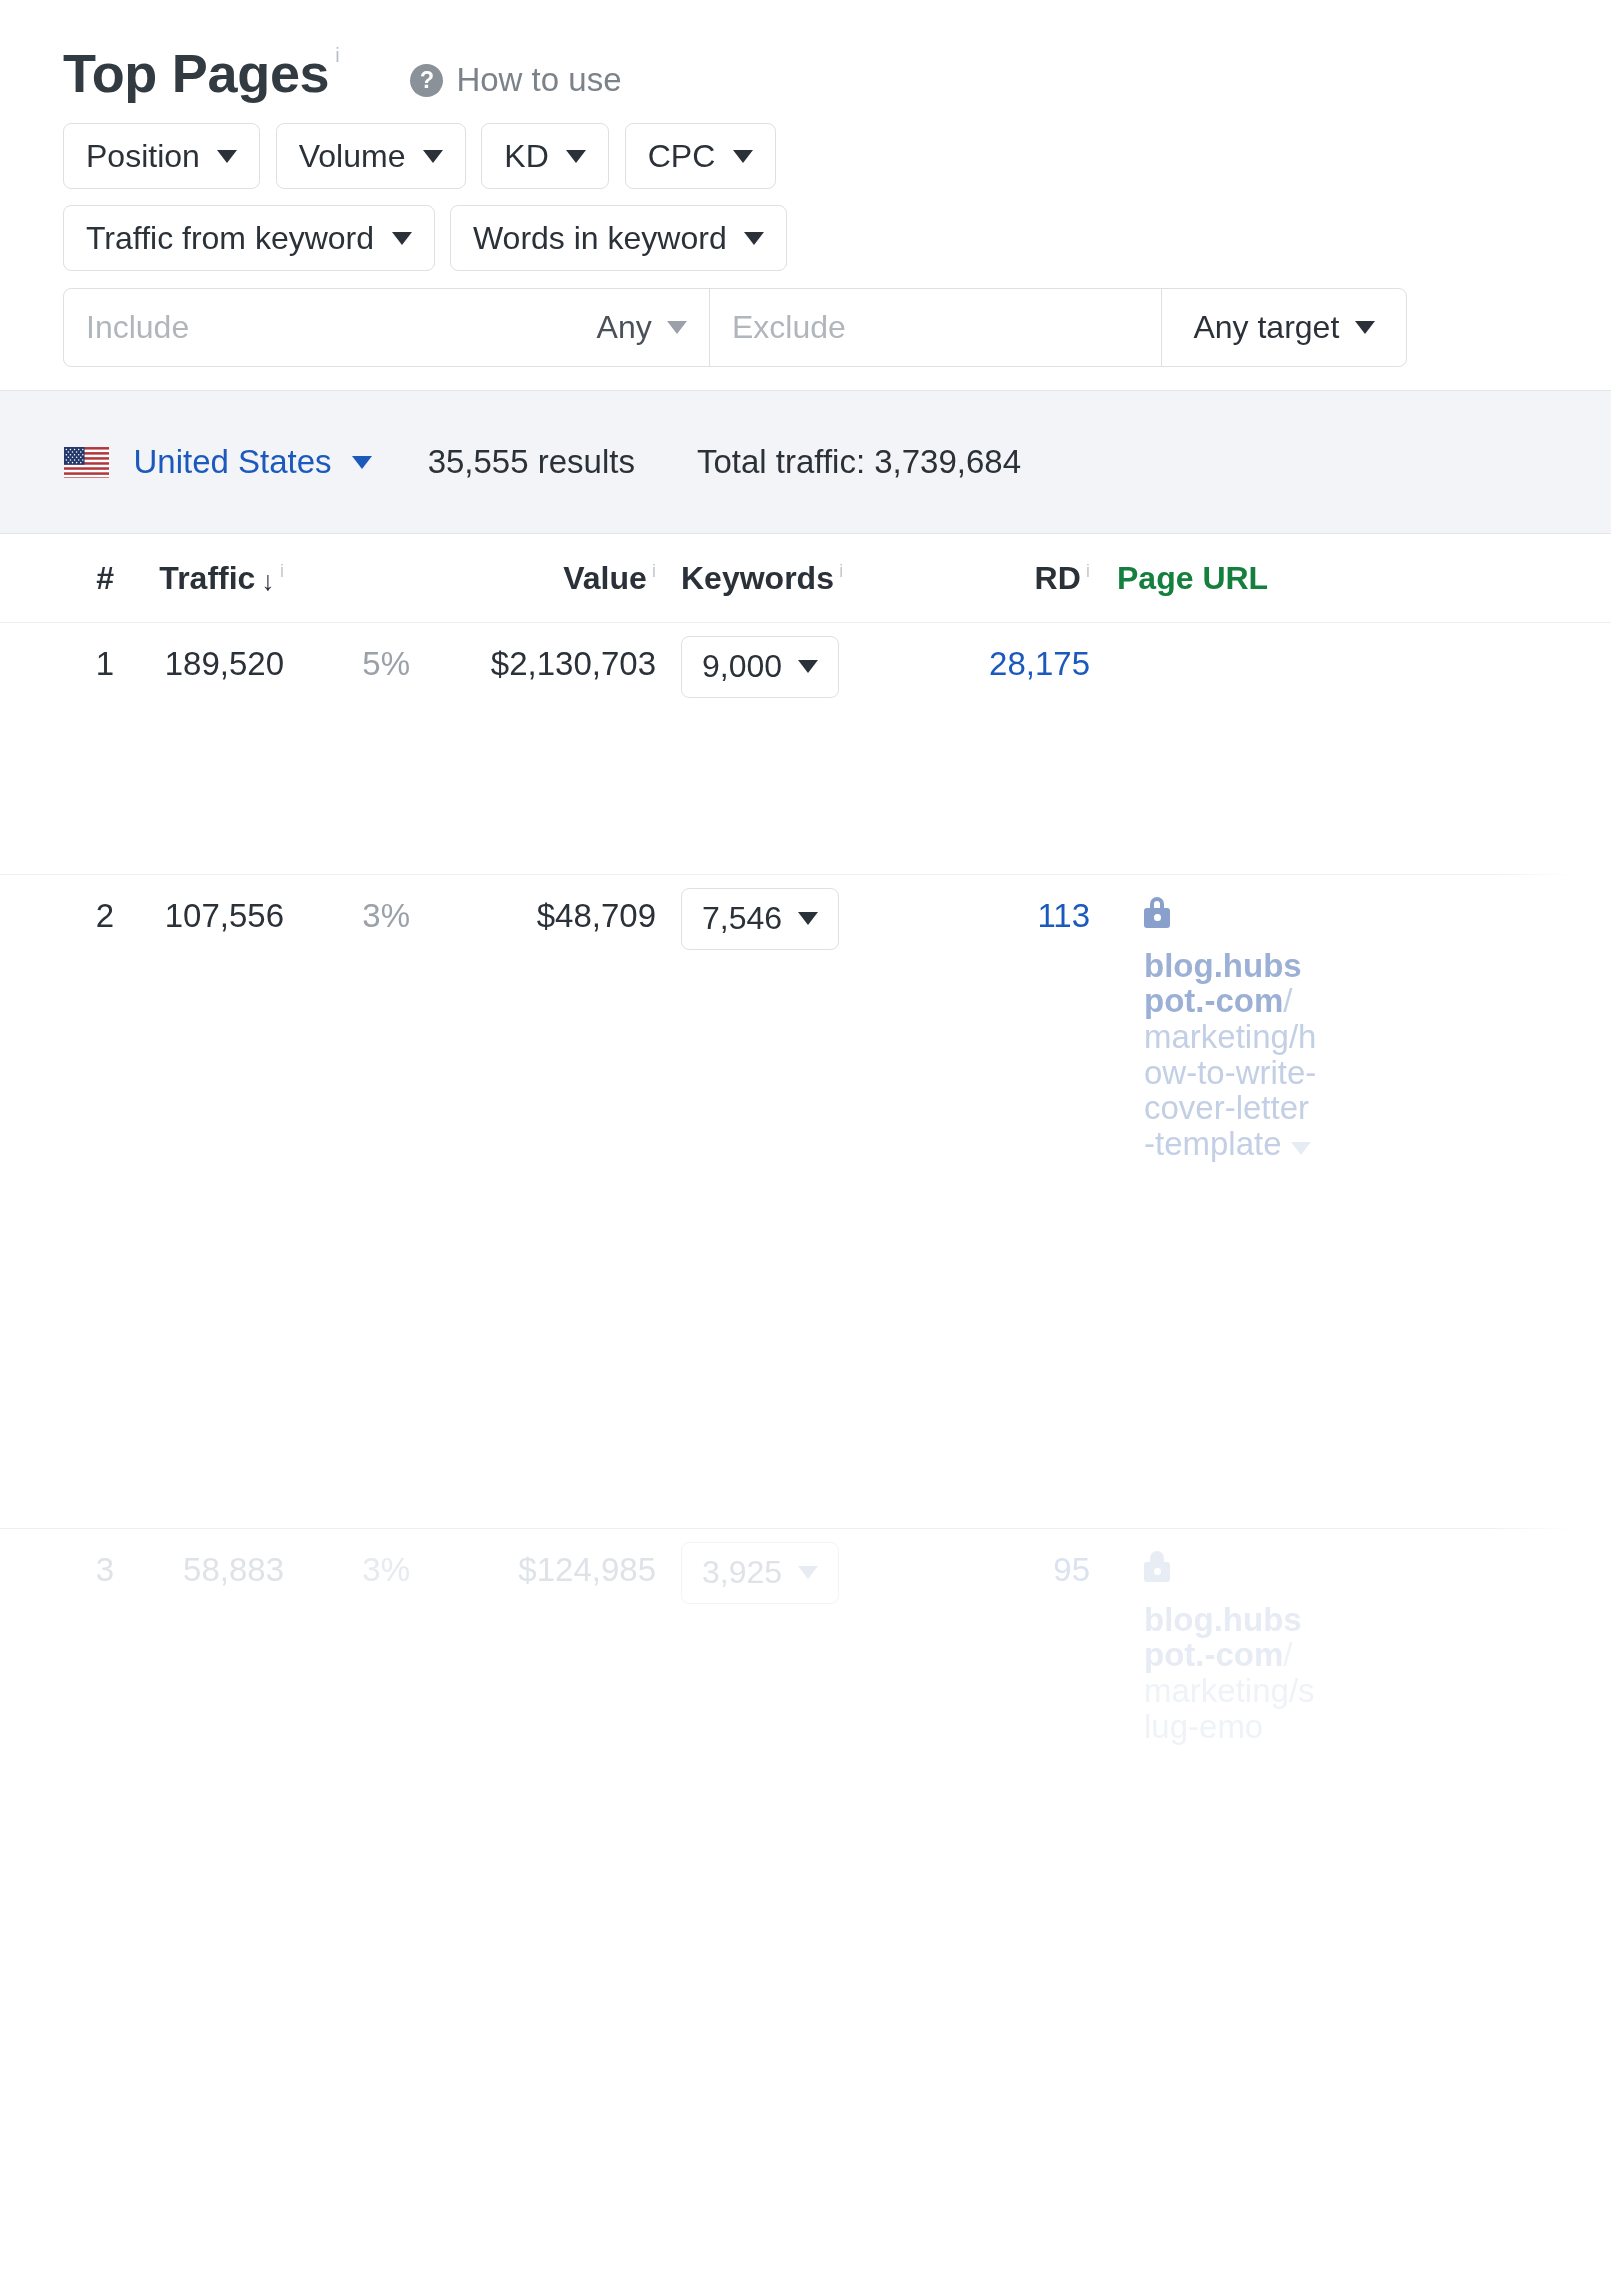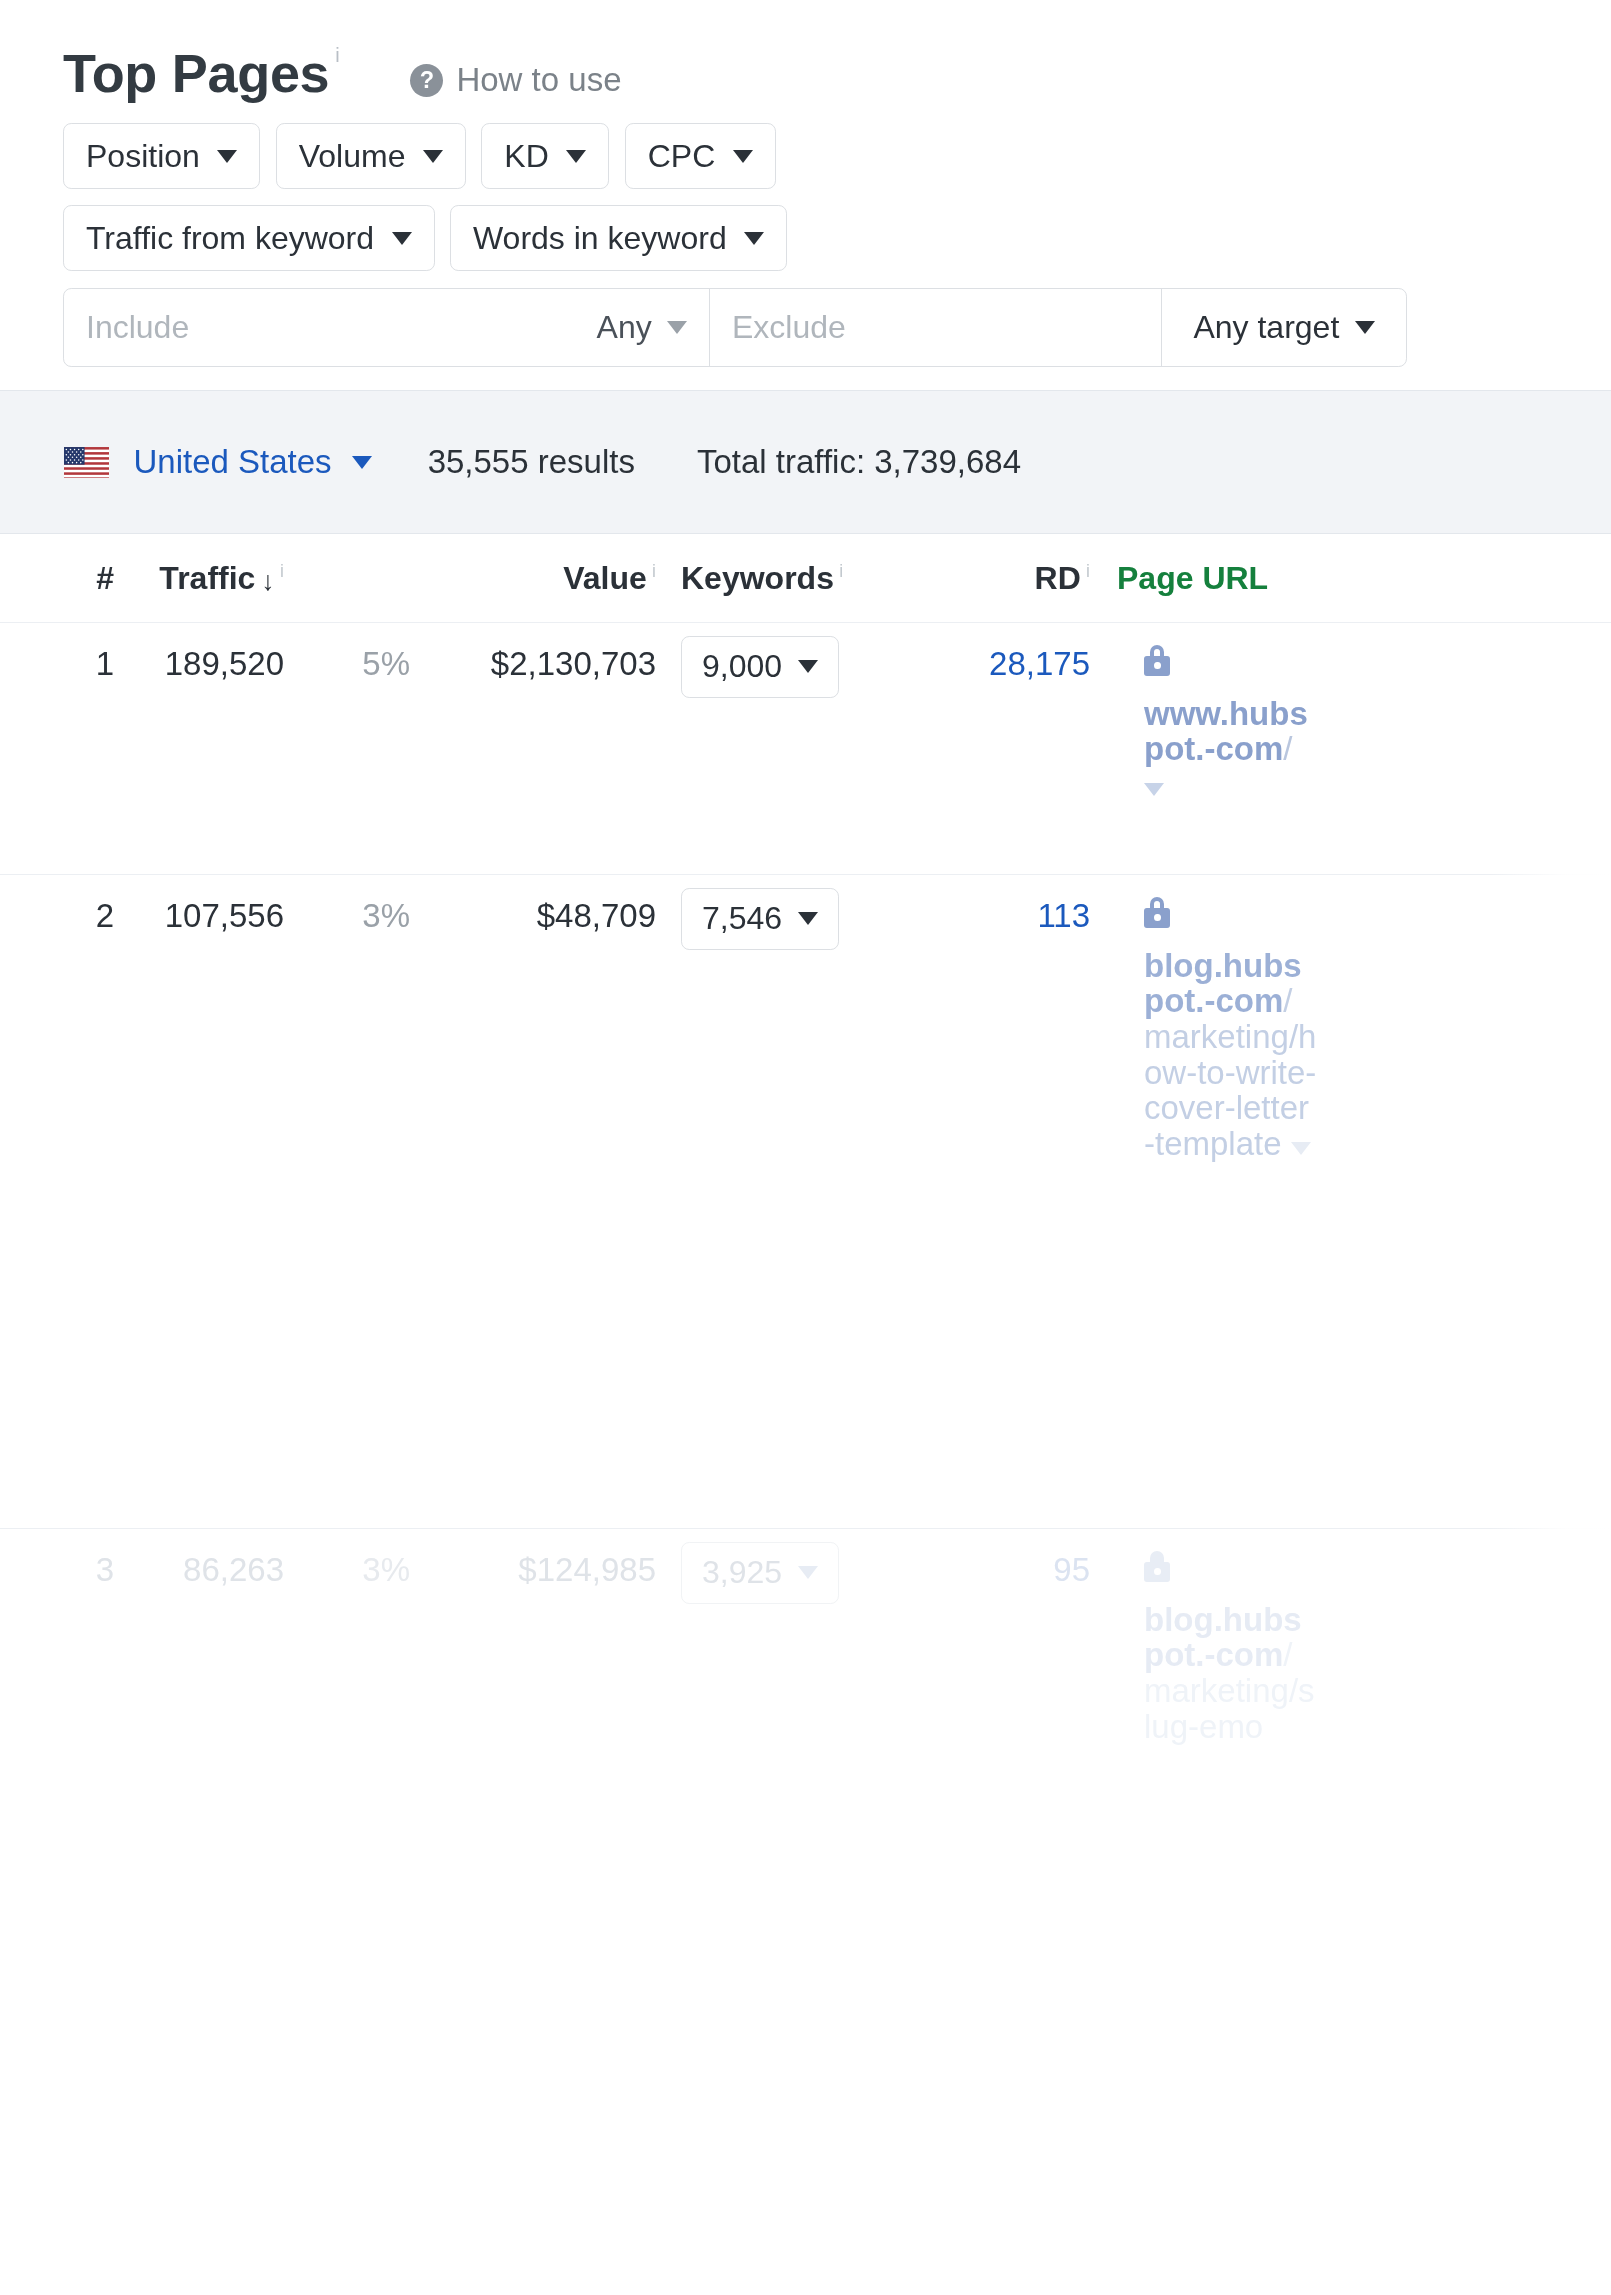--- a/index.html
+++ b/index.html
@@ -480,30 +480,20 @@
       <div class="cell c-traffic traffic">189,520</div>
       <div class="cell c-pct pct">5%</div>
       <div class="cell c-value value">$2,130,703</div>
       <div class="cell c-kw">
         <span class="kw-pill">
           <span>9,000</span>
           <span class="caret"></span>
         </span>
       </div>
       <div class="cell c-rd rd">28,175</div>
-      <div class="cell c-url">
-        <div class="url-cell">
-          <span class="lock">
-            <span class="shackle"></span>
-              <span class="body"></span>
-              <span class="hole"></span>
-          </span>
-          <span class="url-text"><span class="url-domain">www.hubspot.-com</span><span class="url-path">/</span> <span class="caret faint" style="display:inline-block;"></span></span>
-        </div>
-      </div>
     </div>
 
     <div class="trow row-2" style="min-height:654px;">
       <div class="cell c-rank rank">2</div>
       <div class="cell c-traffic traffic">107,556</div>
       <div class="cell c-pct pct">3%</div>
       <div class="cell c-value value">$48,709</div>
       <div class="cell c-kw">
         <span class="kw-pill">
           <span>7,546</span>
@@ -518,21 +508,21 @@
               <span class="body"></span>
               <span class="hole"></span>
           </span>
           <span class="url-text"><span class="url-domain">blog.hubspot.-com</span><span class="url-path">/marketing/how-to-write-cover-letter-template</span> <span class="caret ghost" style="display:inline-block;"></span></span>
         </div>
       </div>
     </div>
 
     <div class="trow row-3" style="min-height:469px;border-bottom:none;">
       <div class="cell c-rank rank">3</div>
-      <div class="cell c-traffic traffic">86,263</div>
+      <div class="cell c-traffic traffic">58,883</div>
       <div class="cell c-pct pct">3%</div>
       <div class="cell c-value value">$124,985</div>
       <div class="cell c-kw">
         <span class="kw-pill">
           <span>3,925</span>
           <span class="caret ghost"></span>
         </span>
       </div>
       <div class="cell c-rd rd">95</div>
       <div class="cell c-url">

